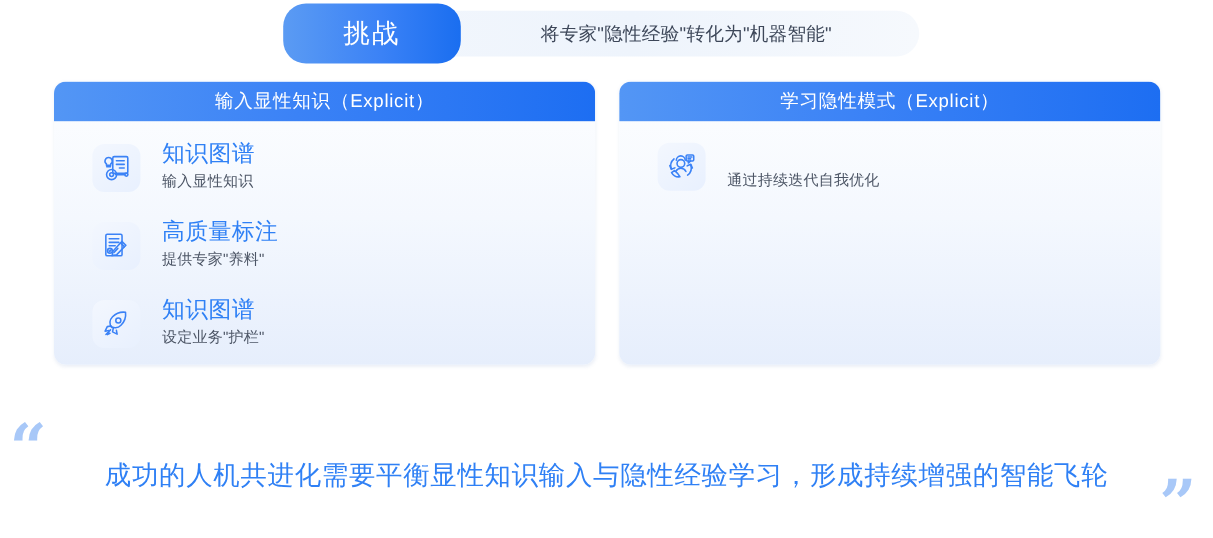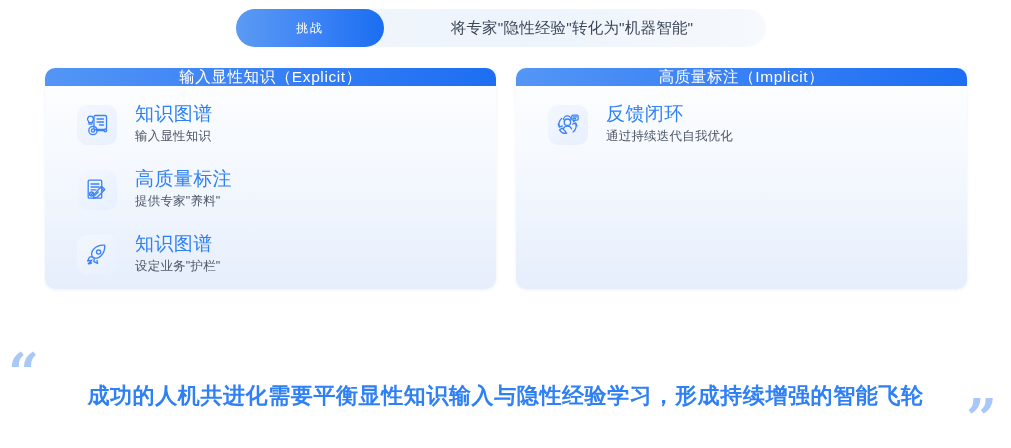--- a/index.html
+++ b/index.html
@@ -24,28 +24,28 @@
     width: 530px;
     height: 38px;
     border-radius: 19px;
     background: linear-gradient(to right, #f3f7fd 0%, #eef4fc 55%, #f6f9fd 100%);
     display: flex;
     align-items: center;
     box-sizing: border-box;
   }
   .challenge-tag {
     width: 148px;
-    height: 38px;
+    height: 50px;
     border-radius: 19px;
     background: linear-gradient(to right, #5b9bf3 0%, #3b82f6 55%, #1a6ef0 100%);
     display: flex;
     align-items: center;
     justify-content: center;
     color: #ffffff;
-    font-size: 12px;
+    font-size: 22px;
     letter-spacing: 2px;
     flex: none;
   }
   .challenge-text {
     flex: 1;
     text-align: center;
     color: #3d4759;
     font-size: 15.5px;
     letter-spacing: 0.2px;
     padding-right: 6px;
@@ -63,21 +63,21 @@
   .card {
     width: 451px;
     border-radius: 10px;
     overflow: hidden;
     background: linear-gradient(to bottom, #fdfeff 0%, #f4f8fe 48%, #e6eefc 100%);
     box-shadow: 0 1px 3px rgba(70,110,180,0.10);
     display: flex;
     flex-direction: column;
   }
   .card-header {
-    height: 18px;
+    height: 33px;
     display: flex;
     align-items: center;
     justify-content: center;
     color: #ffffff;
     font-size: 15.5px;
     letter-spacing: 0.6px;
     background: linear-gradient(to right, #5396f5 0%, #3b82f6 45%, #1d6ef2 100%);
   }
   .card-body {
     flex: 1;
@@ -154,21 +154,21 @@
   }
   .quote-text {
     position: absolute;
     left: 0;
     right: 0;
     top: 37px;
     text-align: center;
     color: #2f80f5;
     font-size: 22px;
     letter-spacing: 0.6px;
-    font-weight: 700;
+    font-weight: 400;
   }
 </style>
 </head>
 <body>
 
 <div class="challenge-bar">
   <div class="challenge-tag">
     <span>挑战</span>
   </div>
   <div class="challenge-text">将专家"隐性经验"转化为"机器智能"</div>
@@ -235,21 +235,21 @@
         <div class="feature-text">
           <div class="feature-title">知识图谱</div>
           <div class="feature-sub">设定业务"护栏"</div>
         </div>
       </div>
 
     </div>
   </div>
 
   <div class="card">
-    <div class="card-header">高质量标注（Implicit）</div>
+    <div class="card-header">学习隐性模式（Explicit）</div>
     <div class="card-body">
 
 
       <div class="feature">
         <div class="feature-icon">
           <svg width="26" height="26" viewBox="0 0 26 26" fill="none" stroke="#3b82f6" stroke-width="1.3" stroke-linecap="round" stroke-linejoin="round">
             <path d="M4.4 14.6A7.6 7.6 0 0 1 6.7 6.4"></path>
             <polyline points="3.2,12 4.4,15.1 7.4,13.9"></polyline>
             <path d="M20.6 11.4a7.6 7.6 0 0 1-2.6 8.5"></path>
             <polyline points="22,14 20.7,10.9 17.7,12.2"></polyline>
@@ -257,21 +257,20 @@
             <path d="M8.2 16.9a4.6 4.6 0 0 1 8.4 0"></path>
             <path d="M8.6 7.6a3.2 3.2 0 0 1 7.4 0"></path>
             <path d="M4.6 17.8c1.6 2.6 4.5 3.9 7 3.5l-1.8-2.6-2.6-2.6z"></path>
             <rect x="16.8" y="3.1" width="6.3" height="5" rx="1"></rect>
             <polyline points="18.6,8.1 18.6,9.9 20.4,8.1"></polyline>
             <line x1="18.3" y1="4.9" x2="21.6" y2="4.9"></line>
             <line x1="18.3" y1="6.4" x2="20.5" y2="6.4"></line>
           </svg>
         </div>
         <div class="feature-text">
-          <div class="feature-title">反馈闭环</div>
           <div class="feature-sub">通过持续迭代自我优化</div>
         </div>
       </div>
 
     </div>
   </div>
 
 </div>
 
 <div class="quote-wrap">

